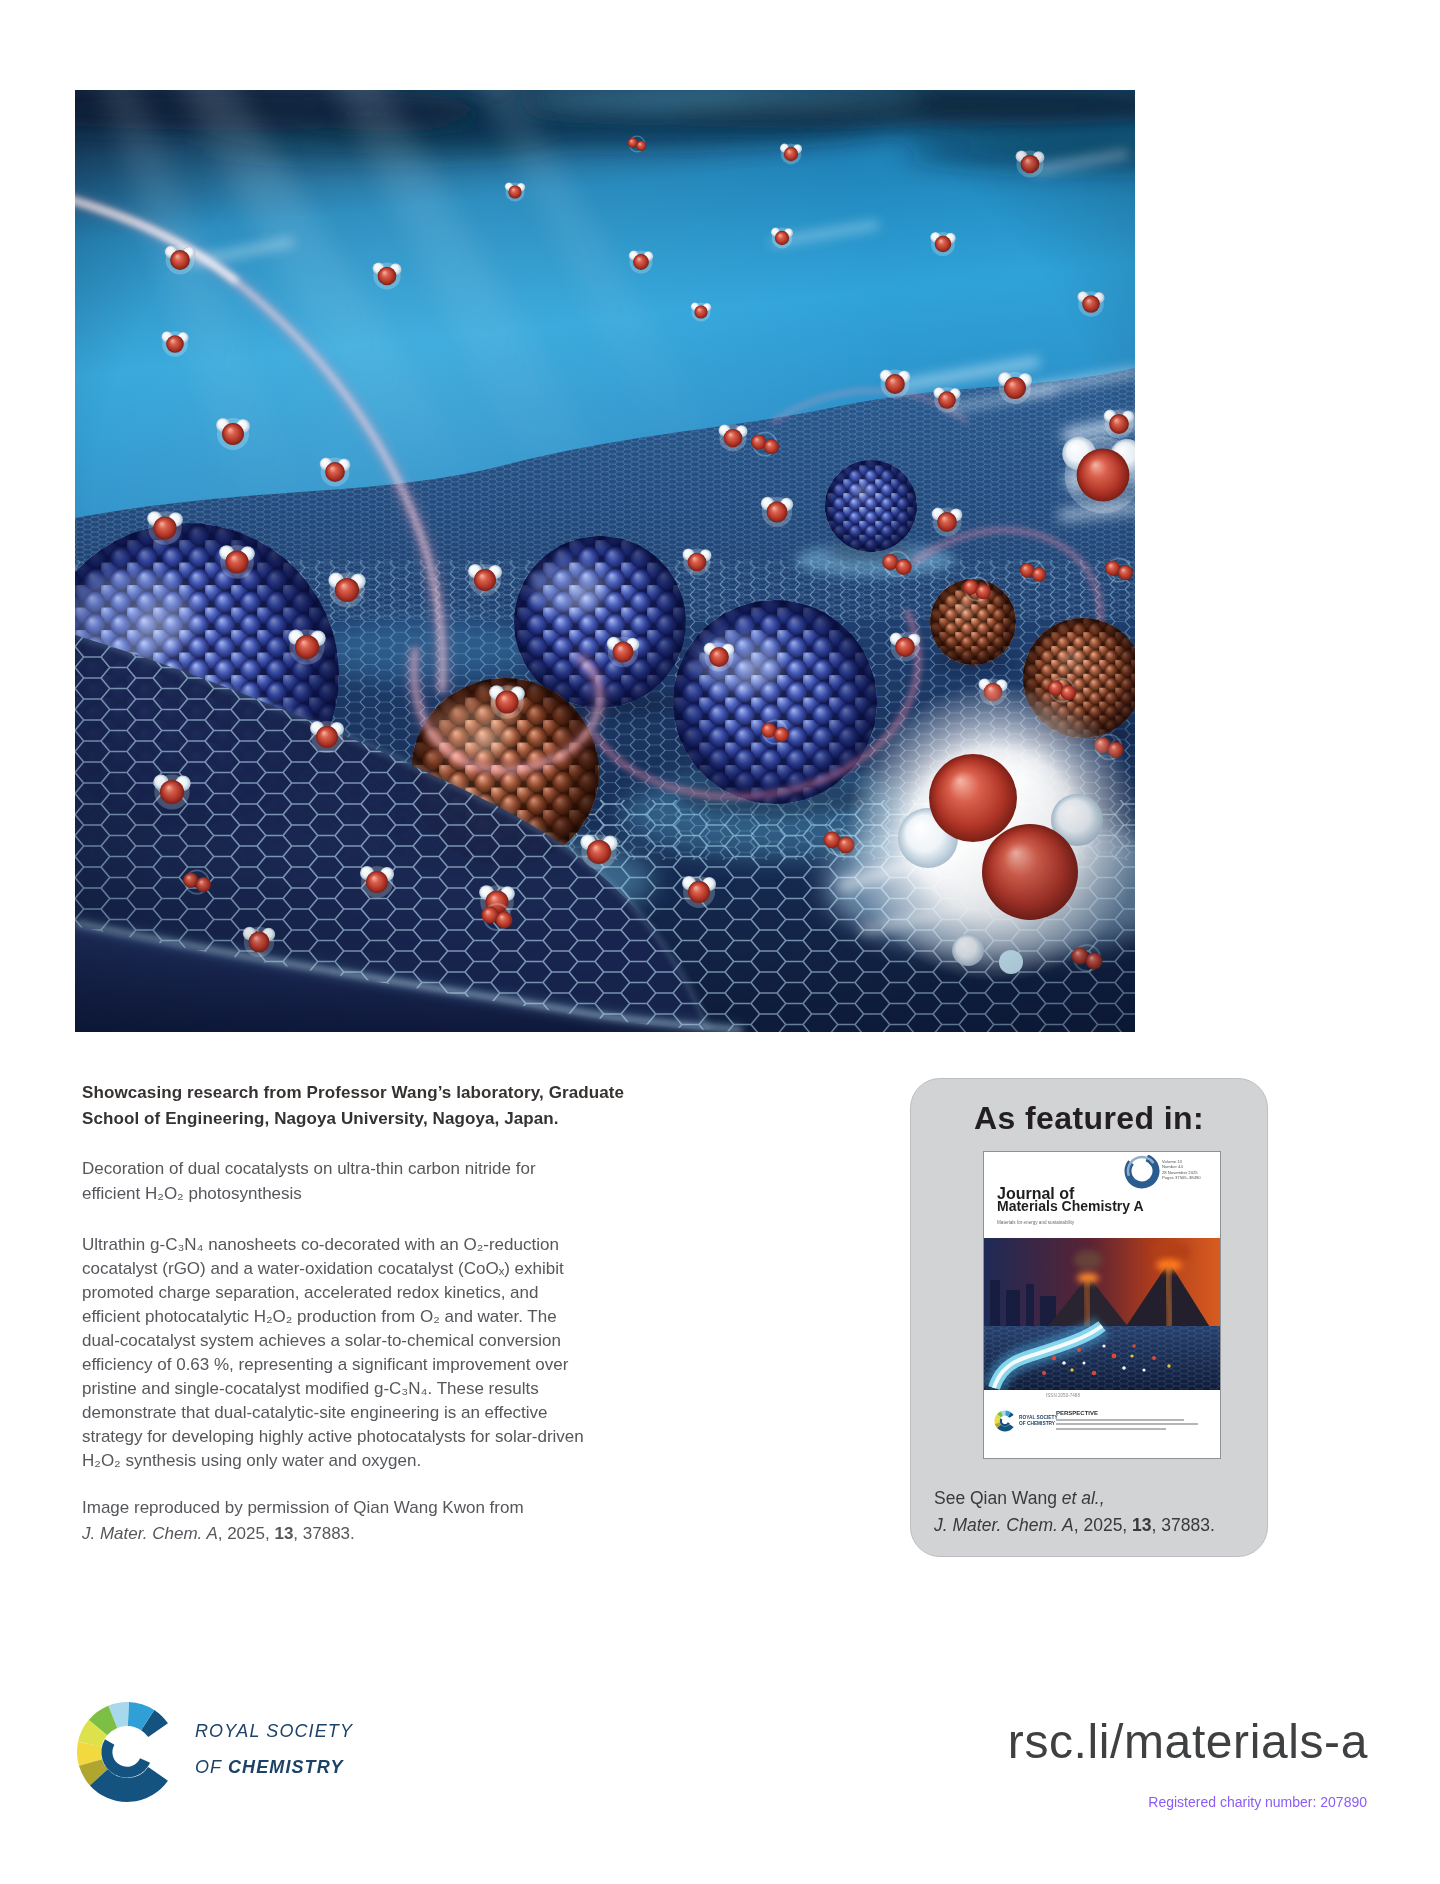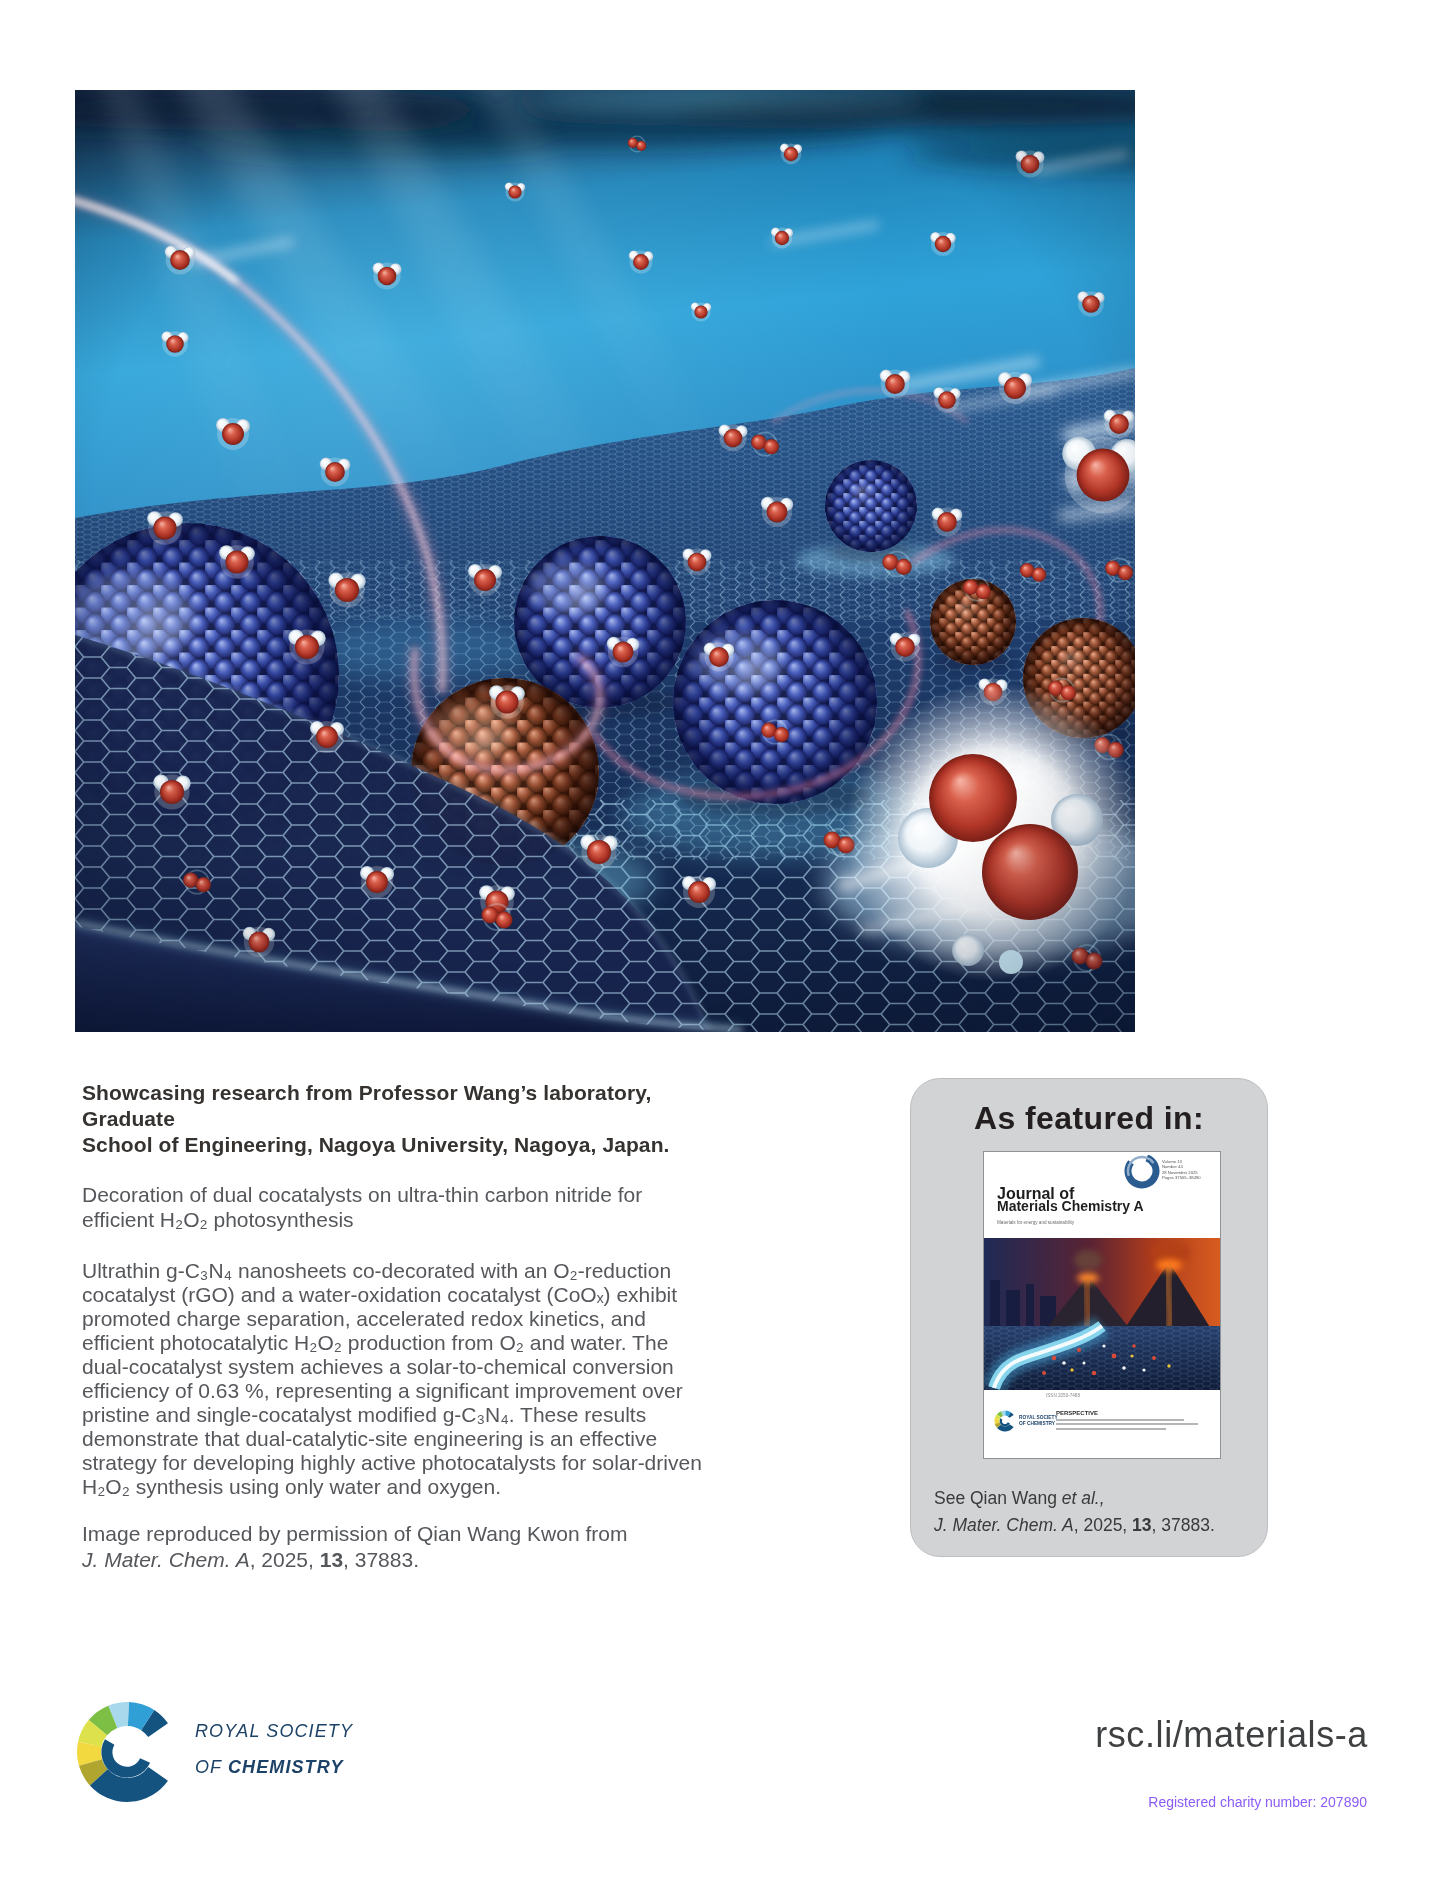--- a/index.html
+++ b/index.html
@@ -4,21 +4,21 @@
 <style>
   html,body { margin:0; padding:0; background:#ffffff; }
   .page { position:relative; width:1440px; height:1884px; background:#ffffff; overflow:hidden;
           font-family:"Liberation Sans","DejaVu Sans",sans-serif; }
 
   
   .art-wrap { position:absolute; left:75px; top:90px; width:1060px; height:942px; }
   .art-wrap svg { display:block; width:100%; height:100%; }
 
   
-  .text-col { position:absolute; left:82px; top:1080px; width:650px; color:#55575b; font-size:21px; }
+  .text-col { position:absolute; left:82px; top:1080px; width:650px; color:#55575b; font-size:17px; }
   .showcase-heading { font-weight:bold; color:#353230; line-height:26px; white-space:pre-line;
                       margin:0 0 24px 0; letter-spacing:.1px; }
   .article-title { line-height:25px; white-space:pre-line; margin:0 0 27px 0; }
   .article-body  { line-height:24px; white-space:pre-line; margin:0 0 22px 0; }
   .image-credit  { line-height:26px; margin:0; }
 
   
   .featured-box { position:absolute; left:910px; top:1078px; width:358px; height:479px;
                   background:#d2d3d5; border:1px solid #bdbec1; border-radius:30px; box-sizing:border-box; }
   .featured-heading { margin-top:21px; text-align:center; font-size:32px; font-weight:bold;
@@ -44,21 +44,21 @@
   .cv-type-lines div { height:2px; background:#b4b5b7; margin-top:2.6px; width:128px; }
   .cv-type-lines div:nth-child(2) { width:142px; }
   .cv-type-lines div:nth-child(3) { width:110px; }
 
   
   .rsc-logo { position:absolute; left:75px; top:1700px; display:flex; }
   .rsc-logo .mark { width:104px; height:104px; }
   .rsc-text { margin-left:16px; margin-top:13px; font-size:18px; line-height:36px;
               color:#1d4268; letter-spacing:1.1px;font-style:italic; }
   .rsc-text b { font-weight:bold; }
-  .footer-url { position:absolute; right:72px; top:1714px; font-size:36px; font-weight:300;
+  .footer-url { position:absolute; right:72px; top:1714px; font-size:48px; font-weight:300;
                 color:#3f4042; letter-spacing:.6px; }
   .footer-charity { position:absolute; right:73px; top:1794px; font-size:14px; color:#8b5cf6; }
 </style>
 </head>
 <body>
 
 <div class="page">
 
   <svg width="0" height="0" style="position:absolute" aria-hidden="true">
     <defs>

